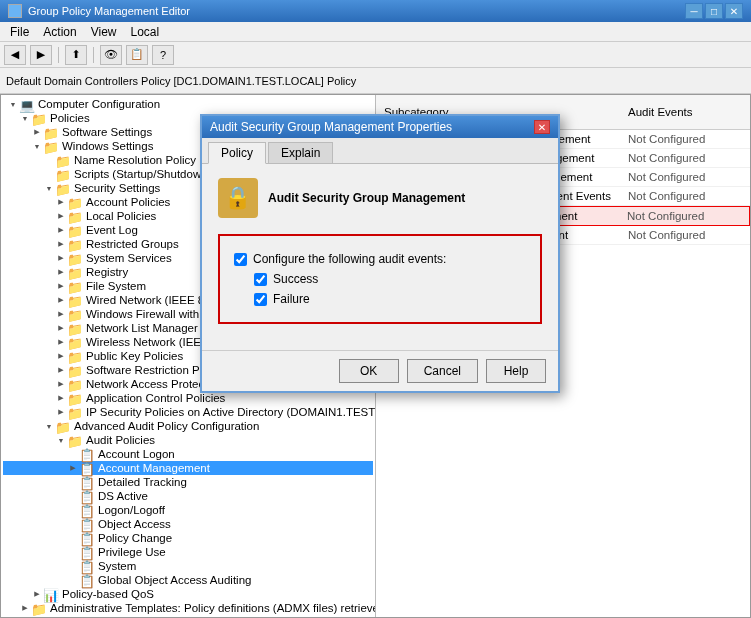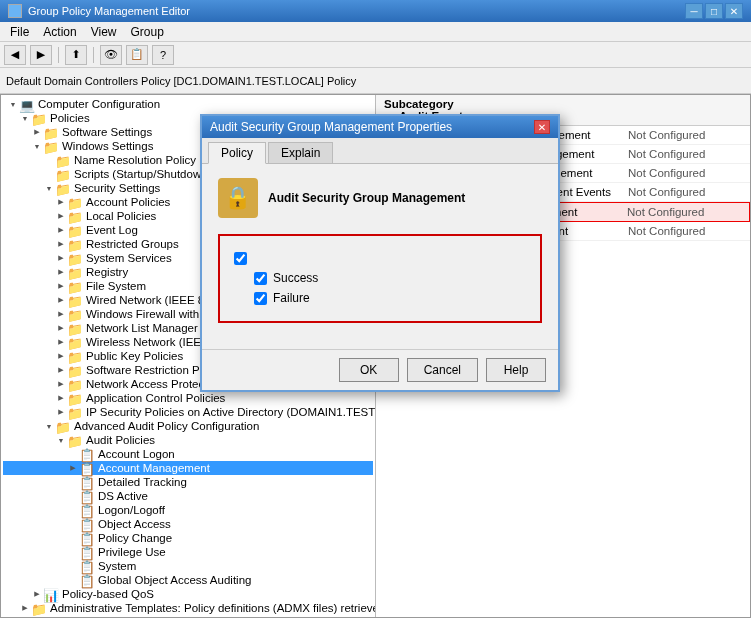--- a/index.html
+++ b/index.html
@@ -102,24 +102,23 @@
     .right-panel {
       flex: 1;
       background: white;
       display: flex;
       flex-direction: column;
     }
     .list-header {
       display: flex;
       background: #f5f5f5;
       border-bottom: 1px solid #ccc;
-      padding: 3px 0;
+      padding: 11px 0;
       font-size: 11.5px;
-      font-weight: bold;
-      flex-direction: column;
+      font-weight: normal;
     }
     .list-header-col { padding: 0 8px; }
     .list-col-subcat { flex: 1; }
     .list-col-audit { width: 130px; margin-left: 15px; }
 
     .list-body { flex: 1; overflow-y: auto; }
     .list-row {
       display: flex;
       align-items: center;
       padding: 2px 0;
@@ -236,21 +235,21 @@
     <div class="title-bar-btn">─</div>
     <div class="title-bar-btn">□</div>
     <div class="title-bar-btn">✕</div>
   </div>
 </div>
 
 <div class="menu-bar">
   <span class="menu-item">File</span>
   <span class="menu-item">Action</span>
   <span class="menu-item">View</span>
-  <span class="menu-item">Group</span>
+  <span class="menu-item">Local</span>
 </div>
 
 <div class="toolbar">
   <div class="toolbar-btn">◀</div>
   <div class="toolbar-btn">▶</div>
   <div class="toolbar-sep"></div>
   <div class="toolbar-btn">⬆</div>
   <div class="toolbar-sep"></div>
   <div class="toolbar-btn">👁</div>
   <div class="toolbar-btn">📋</div>
@@ -552,20 +551,21 @@
     <div class="modal-body">
       <div class="modal-section">
         <div class="modal-section-icon">
           <span>🔒</span>
         </div>
         <div class="modal-section-title">Audit Security Group Management</div>
       </div>
       <div class="modal-check-group">
         <div class="modal-check-row">
           <input type="checkbox" checked="" style="">
+          <label>Configure the following audit events:</label>
         </div>
         <div class="modal-check-row" style="padding-left: 20px;">
           <input type="checkbox" checked="" style="">
           <label>Success</label>
         </div>
         <div class="modal-check-row" style="padding-left: 20px;">
           <input type="checkbox" checked="" style="">
           <label>Failure</label>
         </div>
       </div>

